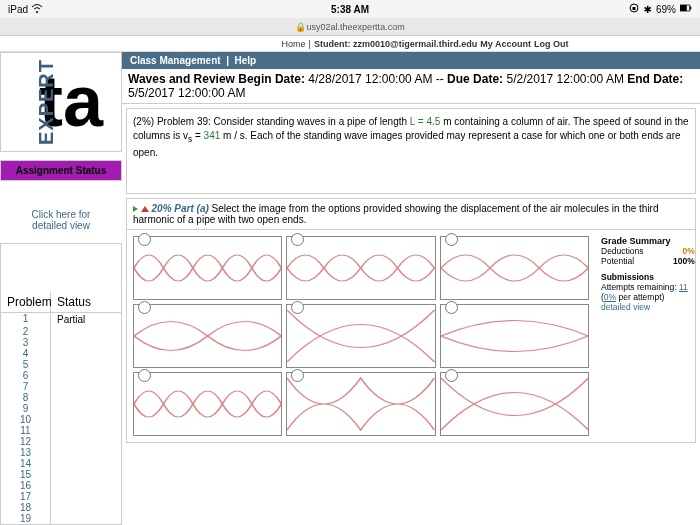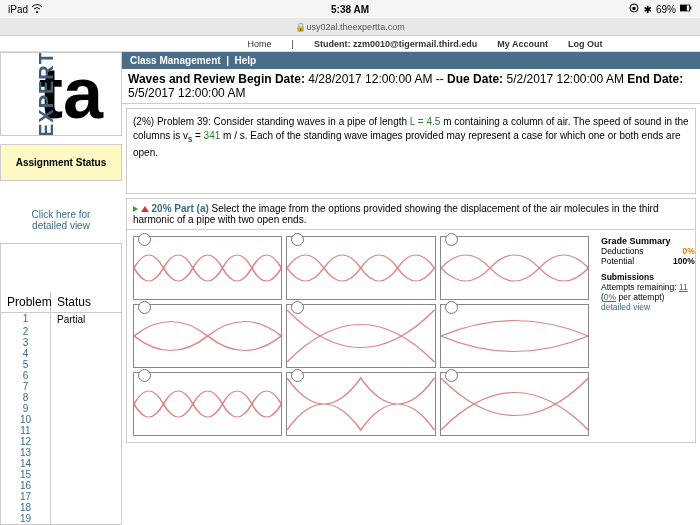--- a/index.html
+++ b/index.html
@@ -2,47 +2,47 @@
 <html><head>
 <meta charset="utf-8">
 <style>
 * { margin: 0; padding: 0; box-sizing: border-box; font-family: Arial, sans-serif; }
 body { width: 700px; height: 525px; background: #f5f5f5; overflow: hidden; position: relative; }
 .ios-bar { height: 18px; background: #f5f5f5; display: flex; align-items: center; justify-content: space-between; font-size: 10px; padding: 0 8px; color: #000; }
 .ios-center { position: absolute; left: 50%; transform: translateX(-50%); font-weight: bold; }
 .ios-right { display: flex; gap: 4px; align-items: center; }
 .ios-right svg, .ios-left svg { width: 12px; height: 10px; }
 .url-bar { height: 18px; background: #e8e8e8; display: flex; align-items: center; justify-content: center; font-size: 9px; color: #555; border-bottom: 1px solid #ccc; }
-.topnav { height: 16px; background: #fff; display: flex; align-items: center; justify-content: center; font-size: 9px; color: #333; gap: 20px; padding-left: 150px; border-bottom: 1px solid #ddd; }
+.topnav { height: 16px; background: #fff; display: flex; align-items: center; justify-content: center; font-size: 9px; color: #333; gap: 3px; padding-left: 150px; border-bottom: 1px solid #ddd; }
 .topnav span { cursor: pointer; }
 .topnav .bold { font-weight: bold; }
 .container { display: flex; height: calc(100% - 52px); }
 .sidebar { width: 122px; background: #fff; display: flex; flex-direction: column; }
 .logo { width: 100%; height: 116px; background: #fff; border: 1px solid #ccc; display: flex; align-items: center; justify-content: center; position: relative; overflow: hidden; }
 .logo-text-vert { position: absolute; left: 2px; top: 50%; transform: translateY(-50%) rotate(-90deg); transform-origin: center; font-size: 20px; font-weight: bold; color: #405e7a; letter-spacing: 1px; }
 .logo-ta { font-size: 72px; font-weight: bold; color: #000000; margin-left: 20px; line-height: 0.8; }
-.assign-header { border: 1px solid #ccc; padding: 12px; text-align: center; font-size: 10px; font-weight: bold; background: #fef9c3; margin-top: 8px; }
+.assign-header { border: 1px solid #ccc; padding: 4px; text-align: center; font-size: 10px; font-weight: bold; background: #a21caf; margin-top: 8px; }
 .detail-link { text-align: center; font-size: 10px; color: #3a6a8a; padding: 8px 4px; font-weight: normal; cursor: pointer; margin-top: 20px; }
 .prob-table { border: 1px solid #ccc; background: #fff; margin-top: 4px; }
 .prob-head { display: flex; font-weight: normal; font-size: 12px; border-bottom: 1px solid #ccc; margin-top: 48px; }
 .prob-head div { padding: 3px 6px; }
 .pcol1 { width: 50px; border-right: 1px solid #ccc; }
 .pcol2 { flex: 1; }
 .prob-row { display: flex; font-size: 10px; }
 .prob-row .pcol1 { color: #3a6a8a; text-align: center; cursor: pointer; }
 .prob-row .pcol2 { padding: 1px 6px; }
 .main { flex: 1; background: #fff; overflow: hidden; }
 .class-mgmt { background: #4a6d8a; color: #fff; font-size: 10px; padding: 3px 8px; font-weight: bold; }
 .dates { font-size: 12px; padding: 3px 6px; border-bottom: 1px solid #ccc; }
 .dates .b { font-weight: bold; }
 .problem-box { border: 1px solid #ccc; margin: 4px; padding: 6px; font-size: 10px; line-height: 1.4; height: 86px; }
 .green { color: #2a7a2a; }
 .part-box { border: 1px solid #ccc; margin: 4px; }
 .part-head { font-size: 10px; padding: 4px 6px; border-bottom: 1px solid #ccc; }
-.part-head .pct { color: #3a6a8a; font-weight: bold; }
+.part-head .pct { color: #3a6a8a; font-weight: bold; font-style: italic; }
 .options-area { display: flex; }
 .options-grid { display: grid; grid-template-columns: repeat(3, 1fr); gap: 4px; padding: 6px; flex: 1; }
 .opt-cell { border: 1px solid #888; position: relative; }
 .opt-radio { position: absolute; left: 4px; top: -4px; background: #fff; }
 .opt-cell svg { width: 100%; height: 62px; display: block; }
 .grade-panel { width: 100px; padding: 6px; font-size: 8.5px; }
 .grade-panel .gs { font-weight: bold; font-size: 9px; }
 .grade-panel .orange { color: #d97700; font-weight: bold; }
 .grade-panel .sub { font-weight: bold; margin-top: 6px; }
 .grade-panel .ul { text-decoration: underline; color: #3a6a8a; cursor: pointer; }

